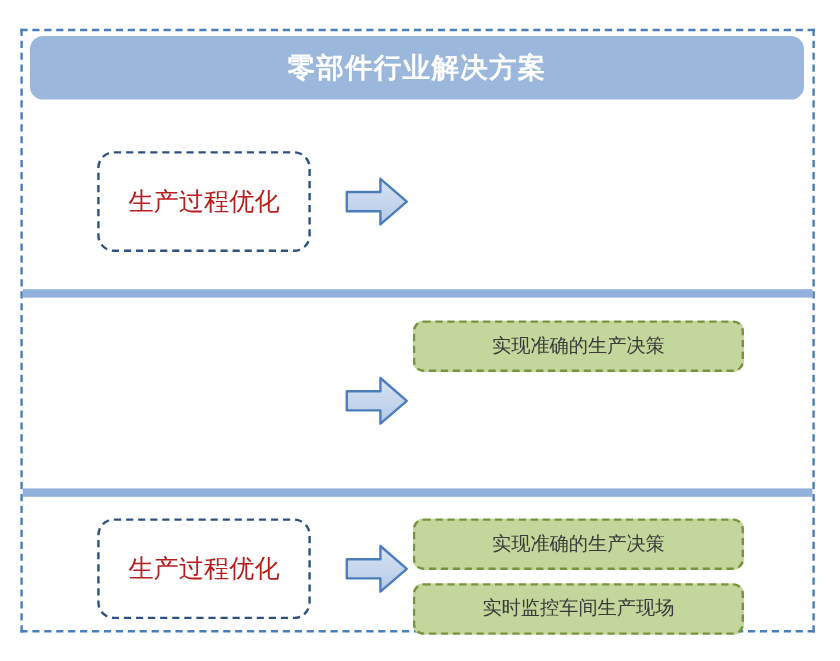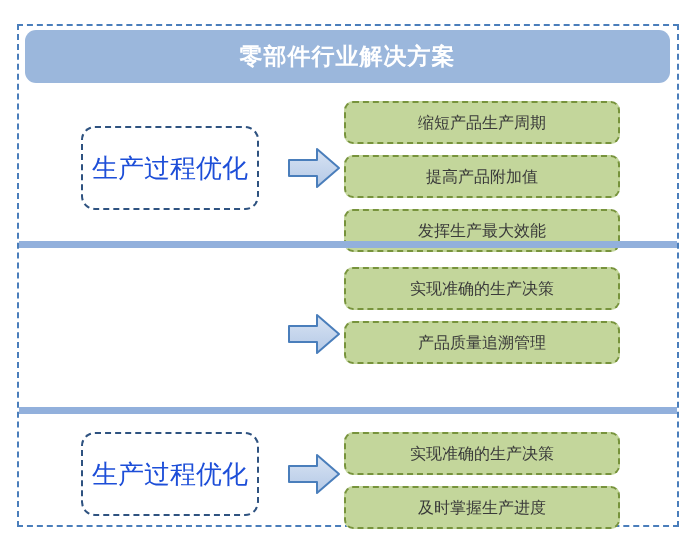--- a/index.html
+++ b/index.html
@@ -70,22 +70,22 @@
     position: absolute;
     background: #ffffff;
     border: 2px dashed #2E5280;
     border-radius: 14px;
     box-sizing: border-box;
     display: flex;
     align-items: center;
     justify-content: center;
   }
   .left-box .left-label {
-    color: #1d4ed8;
-    font-size: 26px;
+    color: #b91c1c;
+    font-size: 21px;
     line-height: 1;
     white-space: nowrap;
   }
   .section-1 .left-box { left: 62px; top: 38px; width: 178px; height: 84px; }
   .section-2 .left-box { left: 62px; top: 38px; width: 178px; height: 84px; }
   .section-3 .left-box { left: 62px; top: 12px; width: 178px; height: 84px; }
 
   
   .arrow {
     position: absolute;
@@ -159,31 +159,20 @@
         <defs>
           <linearGradient id="agrad1" x1="0" y1="0" x2="0" y2="1">
             <stop offset="0%" stop-color="#D8E3F3"></stop>
             <stop offset="100%" stop-color="#B4C9E6"></stop>
           </linearGradient>
         </defs>
         <polygon points="2,14 30,14 30,3 52,22 30,41 30,30 2,30" fill="url(#agrad1)" stroke="#4A7EBB" stroke-width="2" stroke-linejoin="round"></polygon>
       </svg>
     </div>
 
-    <div class="chips">
-      <div class="chip">
-        <span class="chip-label">缩短产品生产周期</span>
-      </div>
-      <div class="chip">
-        <span class="chip-label">提高产品附加值</span>
-      </div>
-      <div class="chip">
-        <span class="chip-label">发挥生产最大效能</span>
-      </div>
-    </div>
   </div>
 
   <div class="divider divider-1"></div>
 
   <div class="section section-2">
 
 
     <div class="arrow">
       <svg viewBox="0 0 54 44" xmlns="http://www.w3.org/2000/svg">
         <defs>
@@ -193,23 +182,20 @@
           </linearGradient>
         </defs>
         <polygon points="2,14 30,14 30,3 52,22 30,41 30,30 2,30" fill="url(#agrad2)" stroke="#4A7EBB" stroke-width="2" stroke-linejoin="round"></polygon>
       </svg>
     </div>
 
     <div class="chips">
       <div class="chip">
         <span class="chip-label">实现准确的生产决策</span>
       </div>
-      <div class="chip">
-        <span class="chip-label">产品质量追溯管理</span>
-      </div>
     </div>
   </div>
 
   <div class="divider divider-2"></div>
 
   <div class="section section-3">
 
     <div class="left-box">
       <span class="left-label">生产过程优化</span>
     </div>
@@ -224,18 +210,18 @@
         </defs>
         <polygon points="2,14 30,14 30,3 52,22 30,41 30,30 2,30" fill="url(#agrad3)" stroke="#4A7EBB" stroke-width="2" stroke-linejoin="round"></polygon>
       </svg>
     </div>
 
     <div class="chips">
       <div class="chip">
         <span class="chip-label">实现准确的生产决策</span>
       </div>
       <div class="chip">
-        <span class="chip-label">及时掌握生产进度</span>
+        <span class="chip-label">实时监控车间生产现场</span>
       </div>
     </div>
   </div>
 
 </div>
 
 </body></html>

